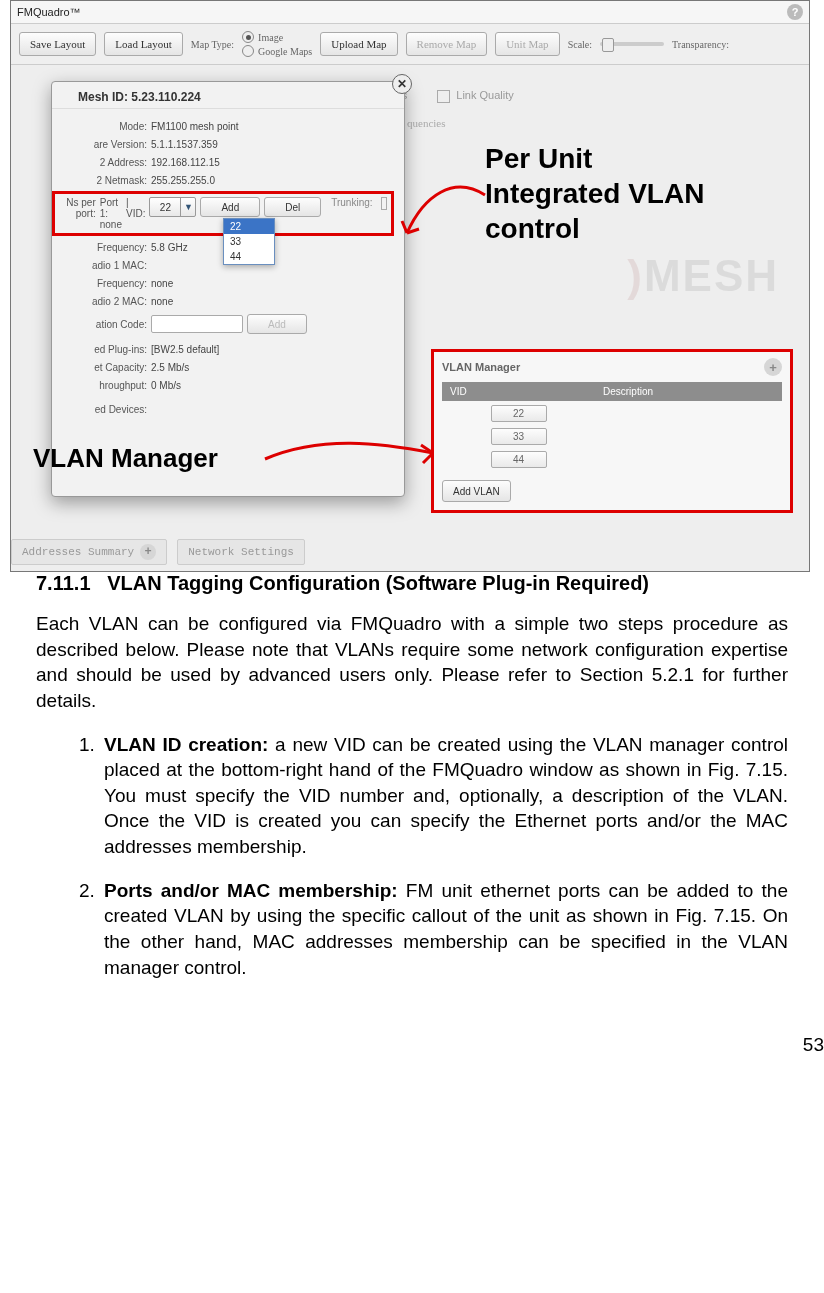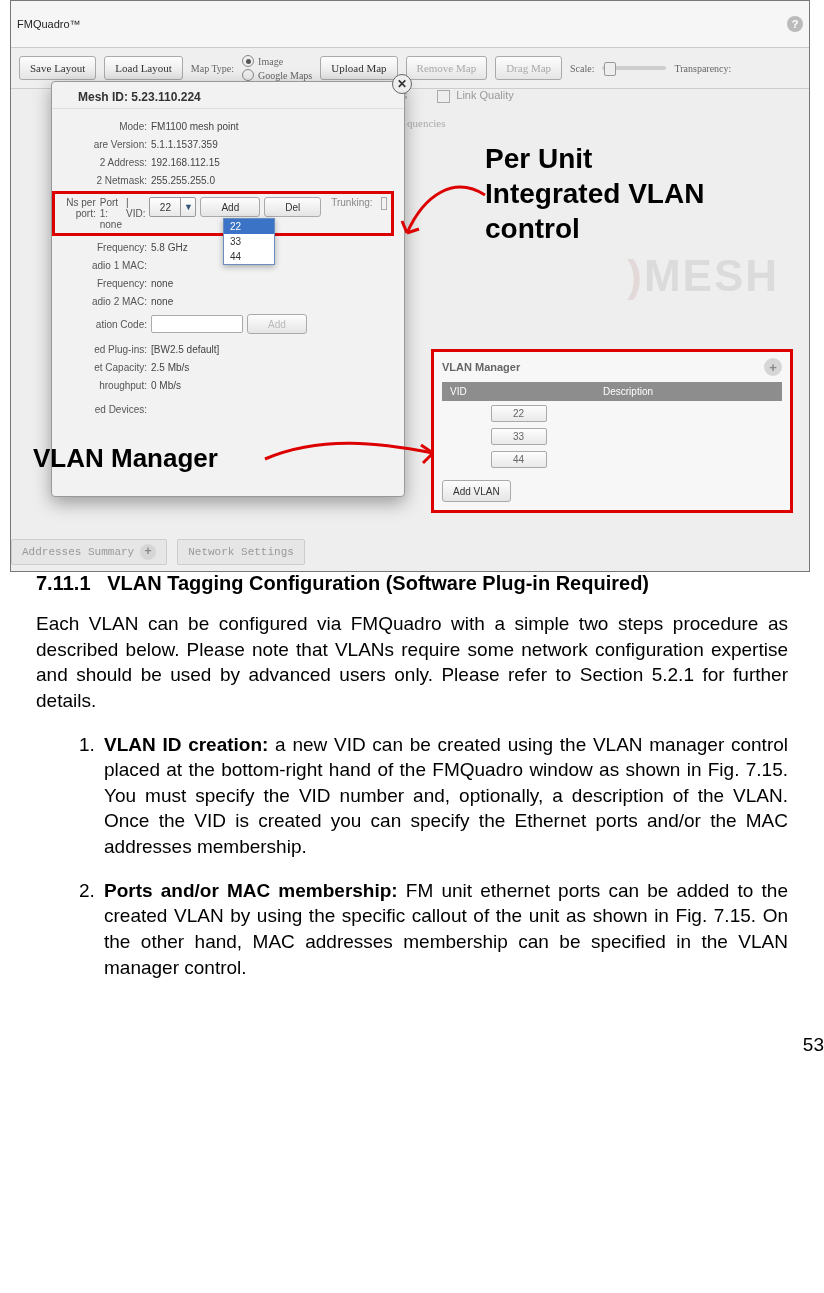--- a/index.html
+++ b/index.html
@@ -1,19 +1,19 @@
 <!DOCTYPE html>
 <html><head>
 <meta charset="utf-8">
 <style>
   html,body{margin:0;padding:0;background:#fff;font-family:Arial,Helvetica,sans-serif;color:#000}
   .page{width:824px;margin:0 auto;padding:0 0 30px 0;box-sizing:border-box}
   .figwrap{border:1px solid #777;width:798px;margin:0 0 0 10px;position:relative;background:#eee;height:570px;overflow:hidden}
   
-  .app-titlebar{display:flex;align-items:center;justify-content:space-between;background:#f6f6f6;border-bottom:1px solid #ccc;height:22px;padding:12px 6px;font-family:Verdana,Arial,sans-serif}
+  .app-titlebar{display:flex;align-items:center;justify-content:space-between;background:#f6f6f6;border-bottom:1px solid #ccc;height:22px;padding:0 6px;font-family:Verdana,Arial,sans-serif}
   .app-title{font-size:11px;color:#222}
   .help-icon{width:16px;height:16px;border-radius:50%;background:#bbb;color:#fff;display:flex;align-items:center;justify-content:center;font-size:11px;font-weight:bold}
   .app-toolbar{display:flex;align-items:center;gap:8px;background:#efefef;border-bottom:1px solid #ccc;height:40px;padding:0 8px;font-family:Liberation Serif, serif}
   .btn{background:linear-gradient(#fdfdfd,#e5e5e5);border:1px solid #aaa;border-radius:3px;height:22px;padding:0 10px;font-size:11px;color:#333;display:inline-flex;align-items:center}
   .lbl{font-size:10px;color:#666}
   .radio-col{display:flex;flex-direction:column;gap:2px}
   .radio-row{display:flex;align-items:flex-end;gap:4px;font-size:10px;color:#666}
   .radio-dot{width:10px;height:10px;border:1px solid #888;border-radius:50%;display:inline-flex;align-items:center;justify-content:center}
   .radio-dot.sel::after{content:"";width:5px;height:5px;border-radius:50%;background:#555}
   .btn.disabled{color:#aaa}
@@ -94,21 +94,21 @@
             <span class="radio-dot sel"></span>
             <span>Image</span>
           </span>
       <span class="radio-row">
             <span class="radio-dot"></span>
             <span>Google Maps</span>
           </span>
     </span>
     <span class="btn">Upload Map</span>
     <span class="btn disabled">Remove Map</span>
-    <span class="btn disabled">Drag Map</span>
+    <span class="btn disabled">Unit Map</span>
     <span class="lbl">Scale:</span>
     <span class="scale-track">
           <span class="scale-thumb" style="left:2px"></span>
         </span>
     <span class="lbl">Transparency:</span>
   </div>
 
   <div class="bg-tabbar">
     <span>hings</span>
     <span><span class="chk"></span><span>Link Quality</span></span>

